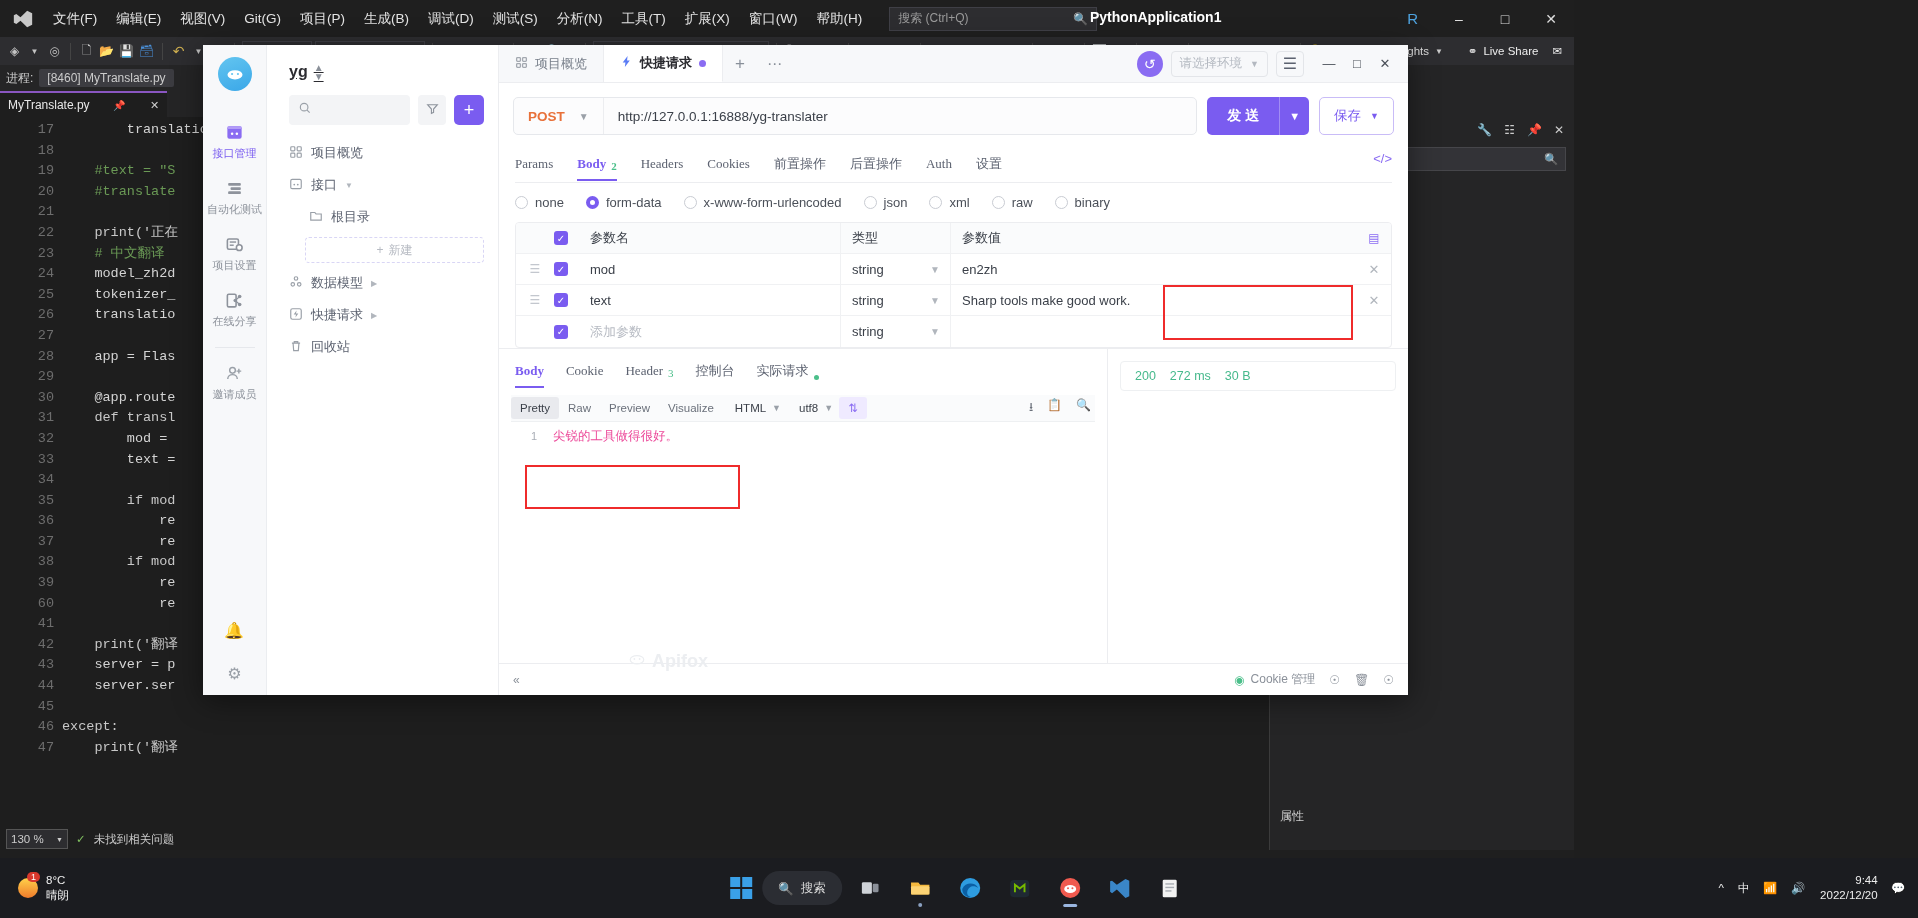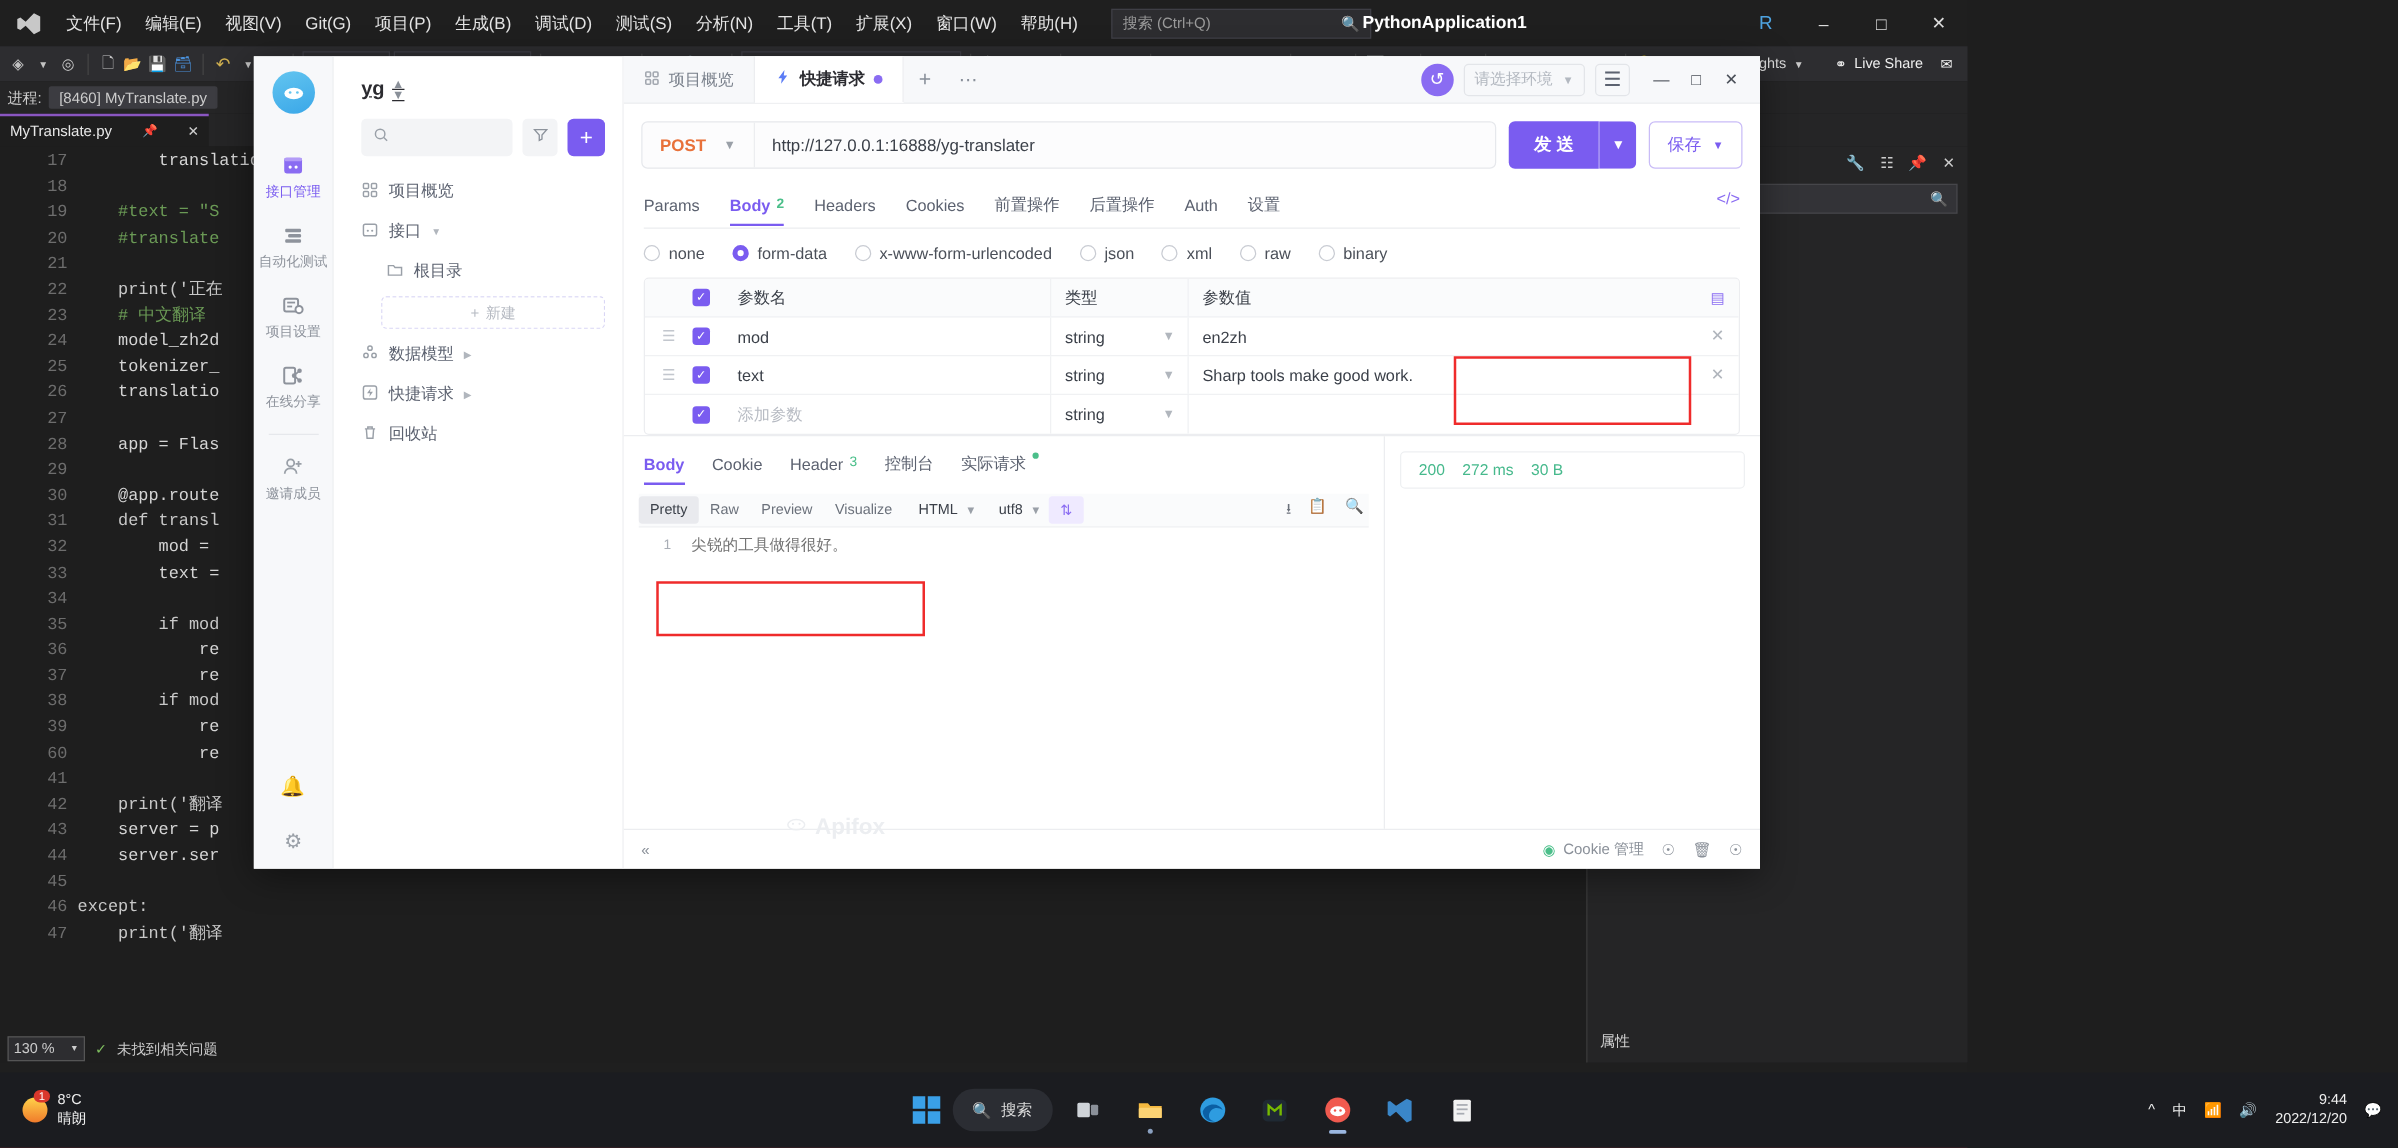--- a/index.html
+++ b/index.html
@@ -98,21 +98,21 @@
   .ax-urlsep { width:1px; height:100%; background:#ecedf0; }
   .ax-url { padding:0 14px; font-size:13.5px; color:#3b4049; }
   .ax-send { height:38px; background:#7a5cf0; border-radius:5px 0 0 5px; color:#fff; font-size:14px; font-weight:bold;
     display:flex; align-items:center; padding:0 20px; }
   .ax-sendcv { height:38px; background:#7a5cf0; border-radius:0 5px 5px 0; color:#fff; display:flex; align-items:center;
     padding:0 9px; border-left:1px solid rgba(255,255,255,.3); font-size:11px; }
   .ax-save { height:38px; border:1px solid #c9bcf7; border-radius:5px; color:#7a5cf0; font-size:13.5px;
     display:flex; align-items:center; gap:9px; padding:0 14px; }
 
   .ax-subtabs { display:flex; align-items:center; gap:24px; padding:4px 16px 0 16px; font-size:13px; color:#5c6270; position:relative; }
-  .ax-subtab { padding:6px 0 9px; display:flex; align-items:flex-start; gap:5px; }
+  .ax-subtab { padding:6px 0 9px; display:flex; align-items:flex-end; gap:5px;font-family:Liberation Serif, serif; }
   .ax-subtab.active { color:#7a5cf0; font-weight:bold; box-shadow:inset 0 -2px 0 #7a5cf0; }
   .ax-badge { font-size:11px; color:#4bbf8a; }
   .ax-code-ic { position:absolute; right:16px; top:6px; color:#8a6cf2; font-size:13px; }
   .ax-subline { height:1px; background:#ecedf0; margin:0 16px; }
 
   .ax-radios { display:flex; align-items:center; gap:22px; padding:12px 16px; font-size:13px; color:#4b5059; }
   .ax-radio { display:flex; align-items:center; gap:7px; }
   .rd { width:13px; height:13px; border-radius:50%; border:1px solid #c9ccd3; display:block; }
   .rd.on { border:4px solid #7a5cf0; }
 
@@ -136,21 +136,21 @@
   .ax-resp-l { flex:1; display:flex; flex-direction:column; min-width:0; border-right:1px solid #ecedf0; }
   .ax-resp-tabs { display:flex; align-items:center; gap:22px; padding:7px 16px 0; font-size:13px; color:#5c6270; }
   .ax-viewbar { display:flex; align-items:center; gap:0; background:#fafbfc; height:26px; margin:6px 12px 0; position:relative; }
   .vb { font-size:11.5px; color:#6b717b; padding:0 9px; height:22px; display:flex; align-items:center; }
   .vb.on { background:#e9eaee; border-radius:3px; color:#3b4049; }
   .vb-sel { font-size:11.5px; color:#3b4049; padding:0 6px 0 12px; display:flex; align-items:center; gap:6px; }
   .vb-right { position:absolute; right:4px; display:flex; gap:14px; color:#6b717b; font-size:12px; }
   .ax-codearea { flex:1; margin:0 12px 0 12px; position:relative; border-top:1px solid #eef0f2; overflow:hidden; }
   .ax-codeline { display:flex; font-size:12.5px; padding-top:6px; }
   .ax-lineno { width:26px; text-align:right; color:#a9aeb6; font-size:11px; padding-top:2px; }
-  .ax-linetxt { padding-left:16px; color:#737373; }
+  .ax-linetxt { padding-left:16px; color:#ec4899; }
   .ax-resp-r { width:300px; padding:12px; }
   .ax-status { border:1px solid #eef0f2; border-radius:4px; height:30px; display:flex; align-items:center; gap:14px;
     padding:0 14px; font-size:12.5px; color:#46b98c; }
   .ax-footer { height:32px; border-top:1px solid #ecedf0; display:flex; align-items:center; padding:0 14px;
     font-size:12px; color:#8a9099; justify-content:space-between; }
   .ax-footer-r { display:flex; align-items:center; gap:14px; }
   .ax-wm { position:absolute; left:425px; bottom:22px; font-size:18px; color:#eceef1; font-weight:bold; display:flex; align-items:center; gap:6px; }
 
   .redbox { position:absolute; border:2px solid #ef2b2b; pointer-events:none; }
 
@@ -345,21 +345,21 @@
           <span>☷</span>
           <span>📌</span>
           <span>✕</span>
         </div>
         <div class="vs-rp-search">
           <span>🔍</span>
         </div>
         <div class="vs-rp-text">n1' (1 个项目, 共 1 个)</div>
         <div class="vs-rp-text" style="padding-top:40px">t)</div>
         <div class="vs-rp-text" style="padding-top:48px">py</div>
-        <div class="vs-rp-text" style="position:absolute;bottom:0">属性</div>
+        <div class="vs-rp-text" style="position:absolute;bottom:17px">属性</div>
       </div>
     </div>
 
     <div class="vs-zoom" style="left:6px">
       <div class="zbox">
         <span>130 %</span>
         <span style="font-size:7px">▼</span>
       </div>
       <span style="color:#7fbf5f">✓</span>
       <span>未找到相关问题</span>

